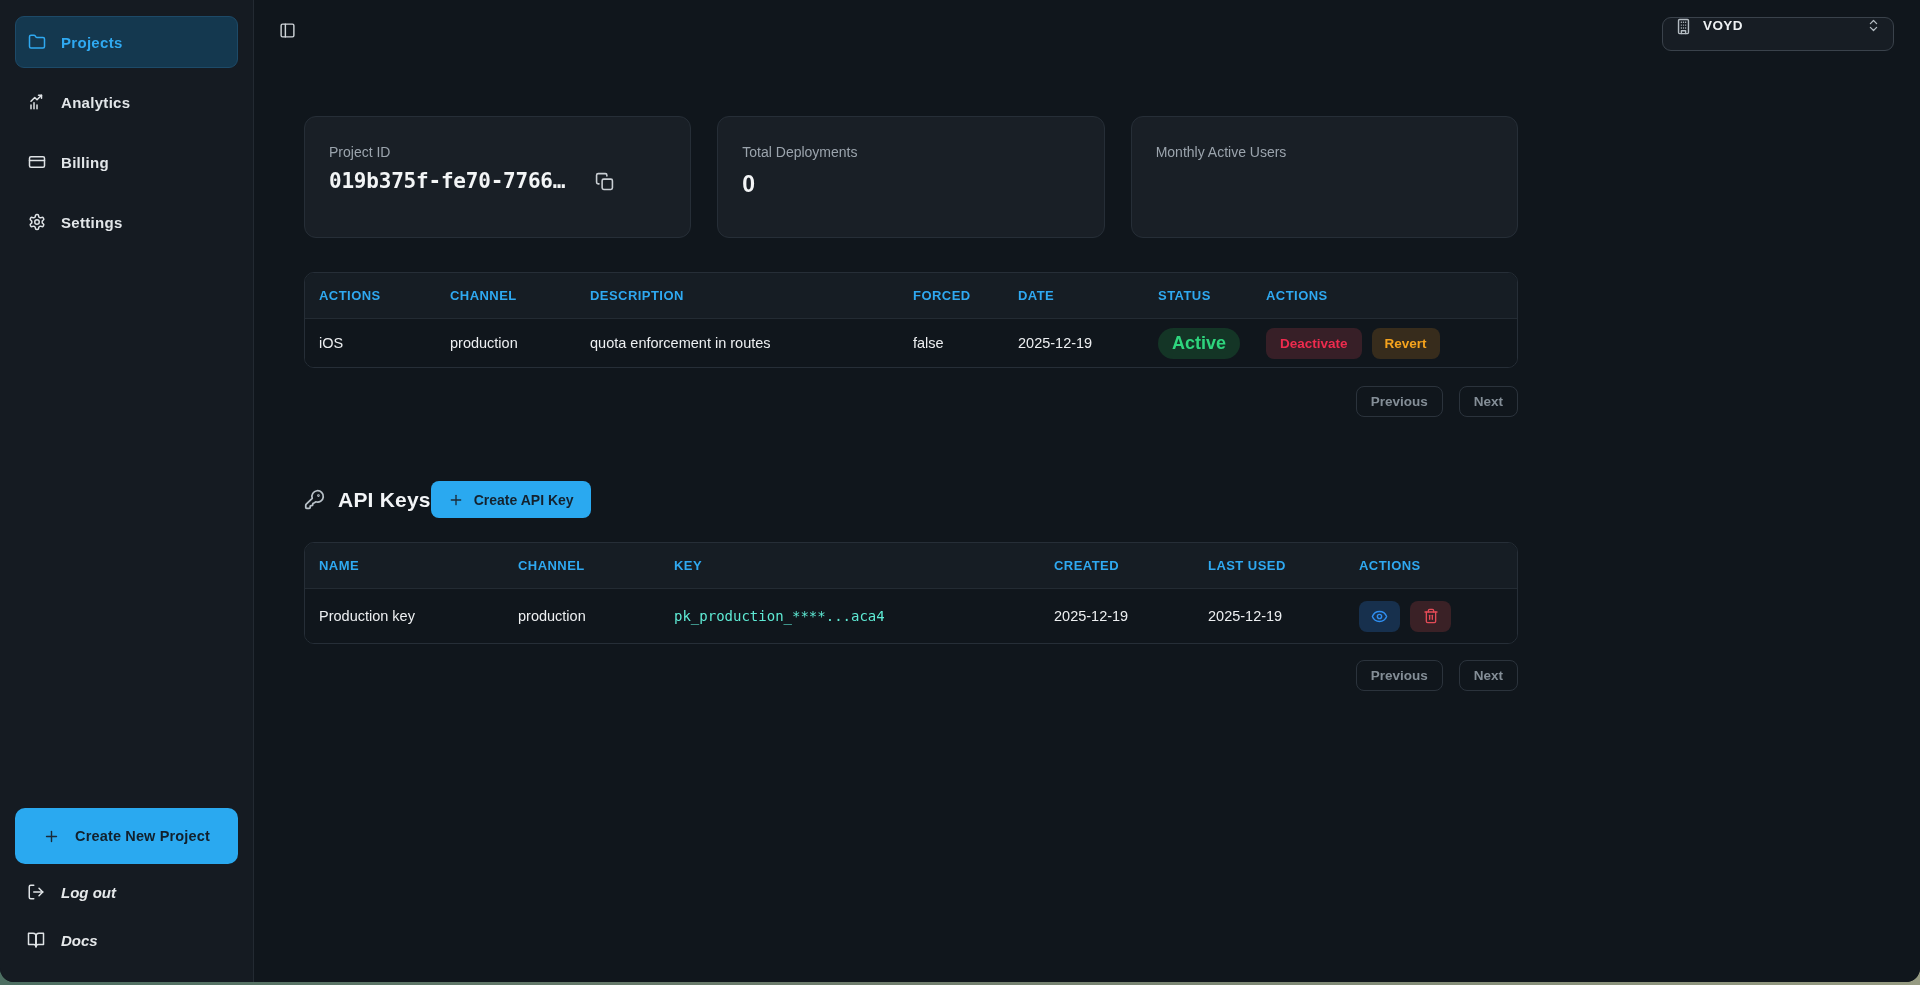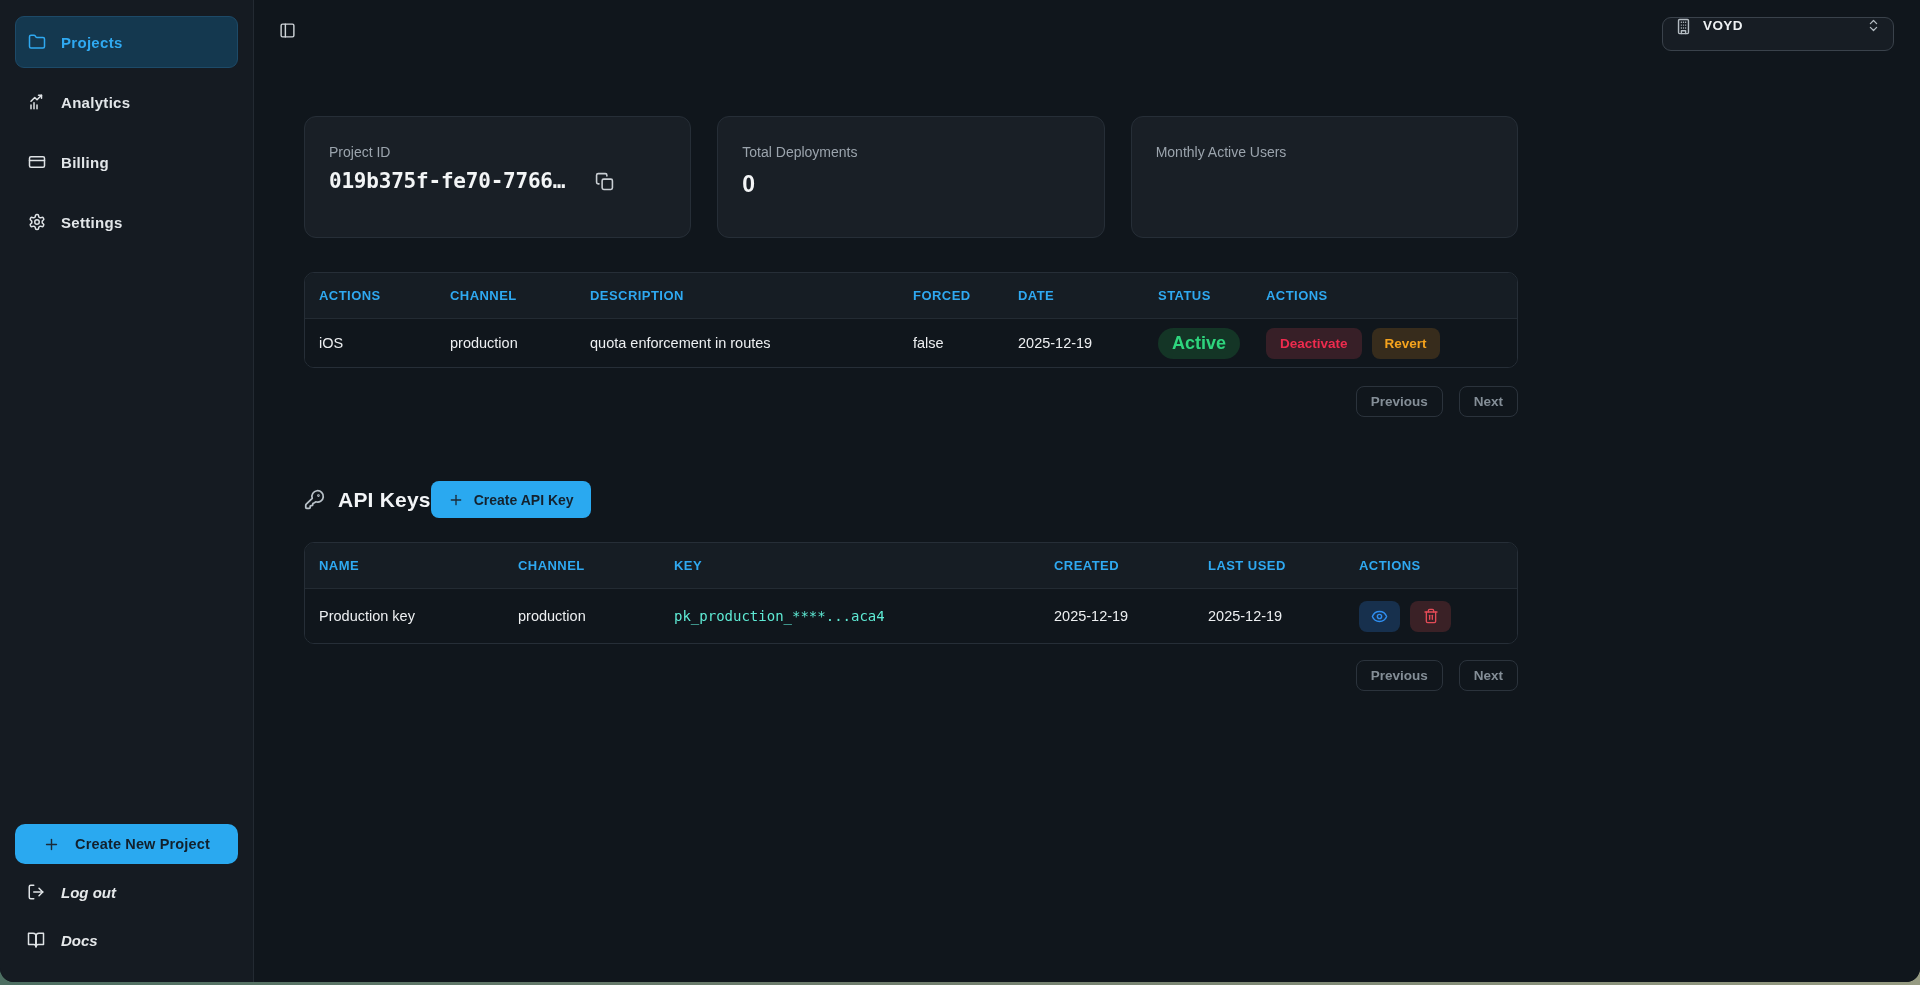--- a/index.html
+++ b/index.html
@@ -34,21 +34,21 @@
   }
   .nav-item svg { stroke: #dfe3e6; }
   .nav-item.active {
     background: #14384f;
     border: 1px solid #1d4a68;
     color: #2fa9f1;
   }
   .nav-item.active svg { stroke: #2fa9f1; }
   .sidebar-spacer { flex: 1; }
   .create-project-btn {
-    height: 40px; border-radius: 10px; border: none;
+    height: 56px; border-radius: 10px; border: none;
     background: #2aa9f0; color: #12202c;
     font-family: inherit; font-size: 14.5px; font-weight: 800;
     display: flex; align-items: center; justify-content: center; gap: 15px;
     cursor: pointer; letter-spacing: .01em;
   }
   .create-project-btn svg { stroke: #1b2b38; }
   .sidebar-link {
     height: 40px; margin-top: 8px;
     display: flex; align-items: center; gap: 16px;
     padding: 0 12px; border-radius: 9px;

